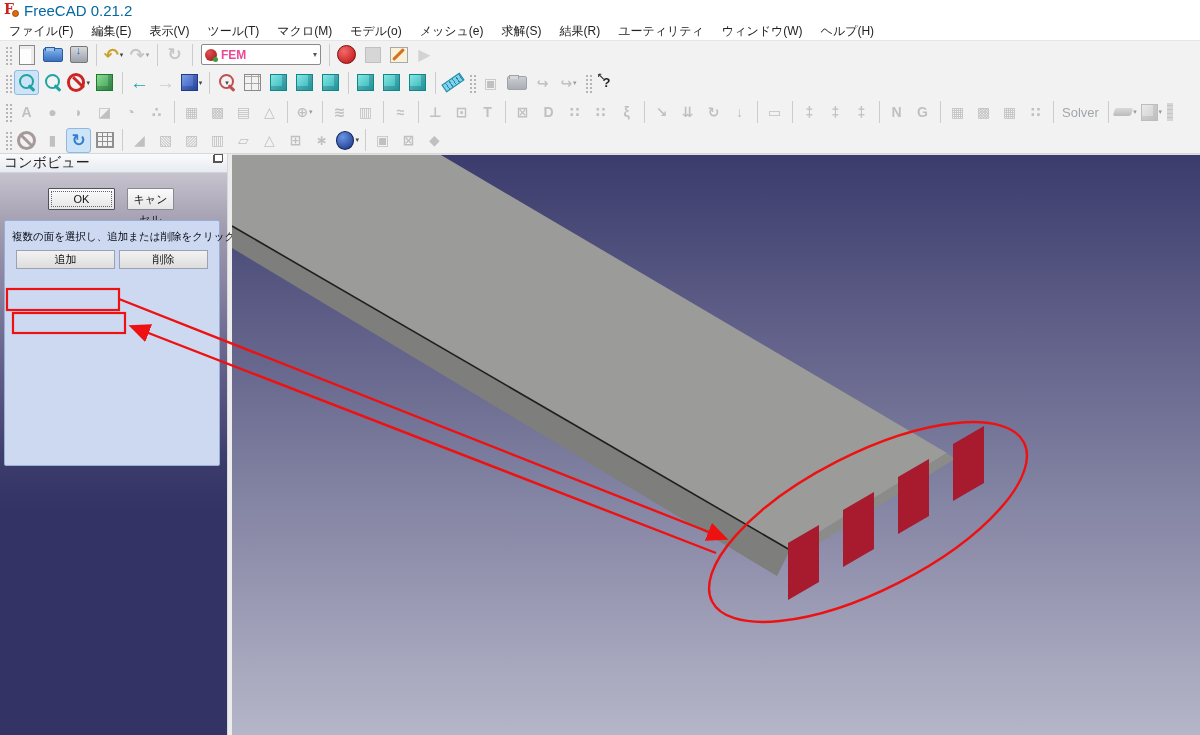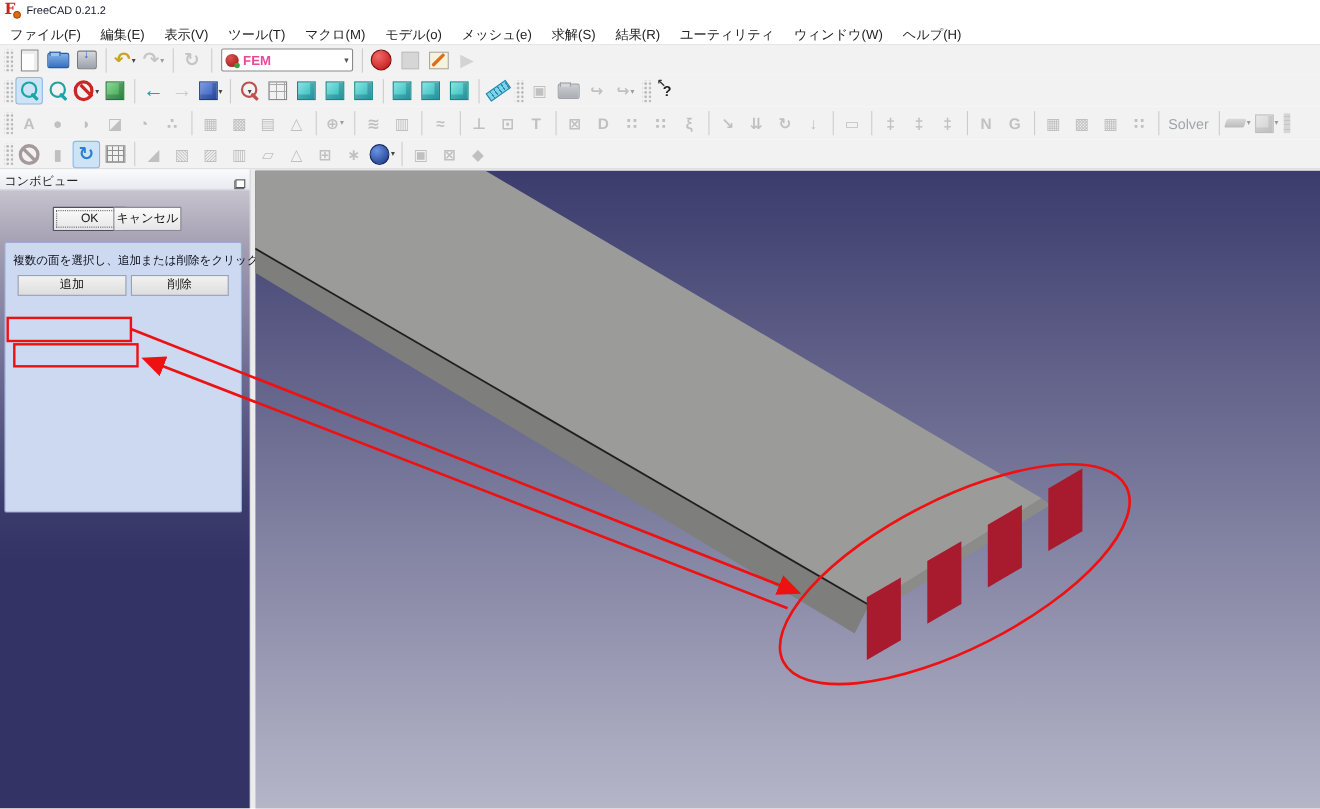--- a/index.html
+++ b/index.html
@@ -4,21 +4,21 @@
 <style>
   *{box-sizing:border-box;margin:0;padding:0}
   html,body{width:1200px;height:735px;overflow:hidden}
   body{font-family:"Liberation Sans","DejaVu Sans",sans-serif;background:#fff;position:relative;font-size:12px;color:#222}
 
   
   .titlebar{height:20px;display:flex;align-items:center;padding-left:4px;background:#fff}
   .app-icon{width:15px;height:15px;position:relative;margin-right:5px}
   .app-icon b{position:absolute;left:0;top:-2px;color:#cc2222;font-size:14px;font-weight:bold;font-family:"DejaVu Serif",serif}
   .app-icon i{position:absolute;right:0;bottom:1px;width:7px;height:7px;border-radius:50%;background:#e06a10;border:1px solid #a34a08}
-  .titlebar .title{font-size:10px;color:#0f172a}
+  .titlebar .title{font-size:15px;color:#0369a1}
   .menubar{height:20px;display:flex;align-items:flex-end;gap:18px;padding-left:9px;background:#fff}
   .mitem{font-size:12px;color:#222;cursor:default}
 
   
   .trow{display:flex;align-items:center;background:#f2f2f2;padding-left:2px}
   #trow1{height:28px;border-top:1px solid #e6e6e6}
   #trow2{height:29px}
   #trow3{height:30px}
   #trow4{height:27px;border-bottom:1px solid #d8d8d8}
   .grip{width:8px;height:20px;margin:0 2px;background-image:radial-gradient(#b5b5b5 1px,transparent 1.3px);background-size:4px 4px;background-position:1px 1px}
@@ -68,34 +68,34 @@
   .wbcombo{display:inline-flex;align-items:center;height:21px;width:120px;background:#fff;border:1px solid #8a8a8a;border-radius:2px;margin:0 4px;padding:0 3px;font-size:12px;gap:4px}
   .wbcombo b{font-weight:bold;color:#ec4899;flex:1}
   .wbic{width:12px;height:12px;border-radius:50%;background:radial-gradient(circle at 35% 30%,#e05050,#9a1515);position:relative}
   .wbic::after{content:"";position:absolute;right:-1px;bottom:-1px;width:5px;height:5px;border-radius:50%;background:#3aa03a}
   .cmbarrow{font-size:8px;color:#555}
 
   
   .main{position:absolute;top:154px;left:0;right:0;bottom:0;display:flex}
   .leftcol{width:227px;display:flex;flex-direction:column;background:#eef0f4}
   .splitter{width:5px;background:#ececec;border-left:1px solid #d8d8d8}
-  .cv-header{height:19px;display:flex;align-items:flex-end;padding:0 4px;font-size:11px;color:#222;background:linear-gradient(#fafbfc,#e7eaf0);border-bottom:1px solid #d0d4da}
+  .cv-header{height:19px;display:flex;align-items:flex-start;padding:0 4px;font-size:14px;color:#222;background:linear-gradient(#fafbfc,#e7eaf0);border-bottom:1px solid #d0d4da}
   .cv-header .sp{flex:1}
   .floatico{width:10px;height:9px;position:relative}
   .floatico::before{content:"";position:absolute;left:0;bottom:0;width:7px;height:6px;border:1px solid #555;background:#fff}
   .floatico::after{content:"";position:absolute;right:0;top:0;width:7px;height:6px;border:1px solid #555;background:#fff}
   .tabsrow{height:23px;display:flex;align-items:flex-end;padding-left:2px;background:#eef0f4;border-bottom:1px solid #c8ccd4}
   .tab{height:20px;display:flex;align-items:center;gap:4px;padding:0 11px;font-size:11px;border:1px solid #b8bcc4;border-bottom:none;background:#e0e3e9;color:#333;margin-right:1px;border-radius:2px 2px 0 0}
   .tab.active{background:#f6f7fa;height:22px;margin-bottom:-1px;border-bottom:1px solid #f6f7fa}
   .penico{width:12px;height:12px;display:inline-block}
 
   .taskarea{flex:1;position:relative;background:linear-gradient(180deg,#c6c3ce 0%,#a39eb1 9%,#6d6a92 30%,#3a3a6b 52%,#333366 60%,#333366 100%)}
   .pbtn{position:absolute;top:15px;height:22px;font-size:11px;color:#111;background:linear-gradient(#fbfbfb,#e6e6e8);border:1px solid #8a8a94;border-radius:1px;text-align:center;line-height:20px}
   #okbtn{left:48px;width:67px;border-color:#50505c;outline:1px dotted #666;outline-offset:-4px}
-  #cancelbtn{left:103px;width:62px}
+  #cancelbtn{left:127px;width:47px}
 
   .fembox{position:absolute;left:4px;top:47px;width:216px;height:246px;background:#ccd9f1;border:1px solid #98aed6;border-radius:2px;padding:3px}
   .femhead{height:21px;display:flex;align-items:center;gap:4px;padding:0 3px;font-size:11px;color:#142a52;background:linear-gradient(#ecf3fd,#cfdff7);border-radius:2px}
   .femhead .sp{flex:1}
   .clampico{width:13px;height:13px;position:relative}
   .clampico::before{content:"";position:absolute;left:1px;top:4px;width:8px;height:8px;background:#c01820;border:1px solid #700c12}
   .clampico::after{content:"";position:absolute;right:0;top:1px;width:7px;height:7px;border-radius:50%;border:2px solid #d44;background:#f4c0c0}
   .chevico{width:13px;height:13px}
   .instr{font-size:10.5px;color:#0a0a14;margin:6px 2px 6px 4px;white-space:nowrap}
   .fbrow{display:flex;gap:4px;padding:0 8px}

